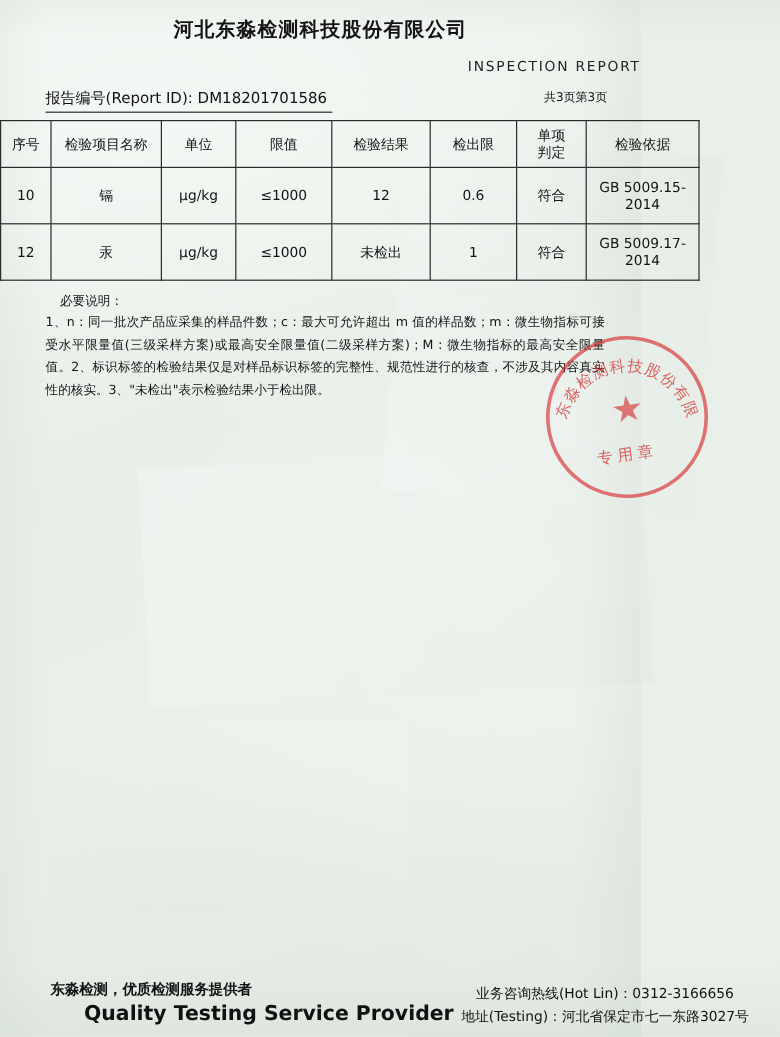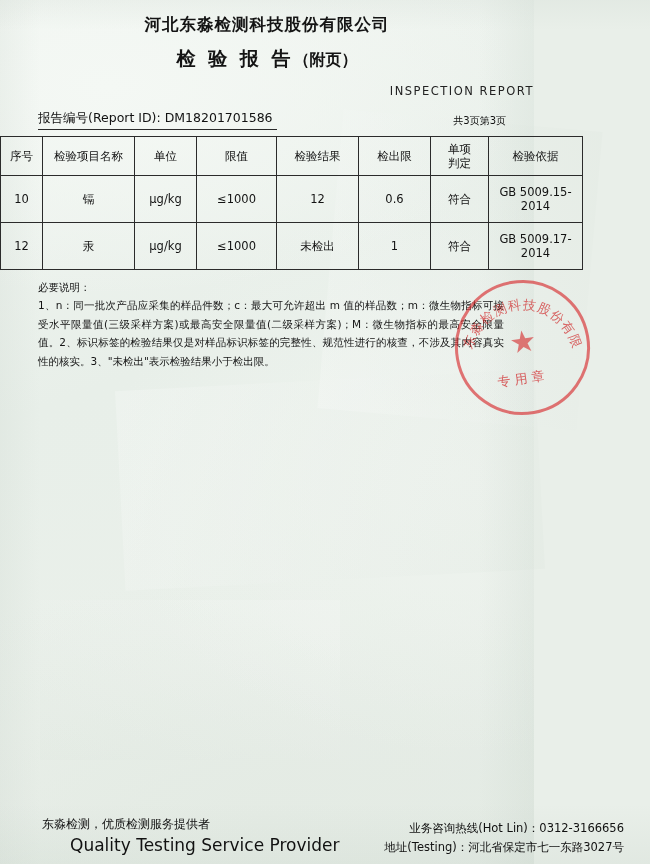--- a/index.html
+++ b/index.html
@@ -68,21 +68,20 @@
   .report-title-en {
     text-align: right;
     font-size: 11.5px;
     letter-spacing: 1.5px;
     margin-top: 12px;
     color: #222;
   }
   .meta-row {
     display: flex;
     justify-content: space-between;
-    align-items: flex-end;
     margin: 12px 28px 0 38px;
     font-size: 12.5px;
     color: #111;
   }
   .meta-left {
     font-size: 12.5px;
     border-bottom: 1px solid #2a2a2a;
     padding-bottom: 2px;
     padding-right: 4px;
   }
@@ -115,21 +114,21 @@
   }
   .th-two-line { line-height: 1.2; }
 
   .notes {
     margin: 8px 30px 0 38px;
     font-size: 10.5px;
     line-height: 1.75;
     color: #151515;
     text-align: justify;
   }
-  .notes .note-title { display: block; }
+  .notes .note-title { display: block; margin-left: 12px; }
 
   .end-line {
     text-align: center;
     font-size: 12px;
     margin-top: 12px;
     color: #111;
     letter-spacing: 0.5px;
   }
   .end-line .dash { letter-spacing: -1px; }
 
@@ -192,51 +191,49 @@
   .footer-inner {
     display: flex;
     justify-content: space-between;
     align-items: flex-end;
     padding: 0 26px 6px 42px;
   }
   .footer-left {
     font-size: 12px;
     color: #111;
     line-height: 1.5;
+    font-weight: bold;
   }
   .footer-left .en {
     font-size: 17px;
     padding-left: 28px;
   }
   .footer-right {
     font-size: 11.5px;
     color: #111;
     line-height: 1.7;
-    text-align: right;
+    text-align: center;
   }
 </style>
 </head>
 <body>
 
 <div class="page">
   <div class="crease c1"></div>
   <div class="crease c2"></div>
   <div class="crease c3"></div>
   <div class="crease c4"></div>
   <div class="crease c5"></div>
   <div class="crease c6"></div>
   <div class="crease c7"></div>
 
   <div class="content">
 
     <div class="company">河北东淼检测科技股份有限公司</div>
 
-    <div class="report-title">
-      <span>检 验 报 告</span><span class="suffix">（附页）</span>
-    </div>
 
     <div class="report-title-en">INSPECTION    REPORT</div>
 
     <div class="meta-row">
       <div class="meta-left">报告编号(Report ID): DM18201701586</div>
       <div class="meta-right">共3页第3页</div>
     </div>
 
     <table class="report">
       <colgroup>

